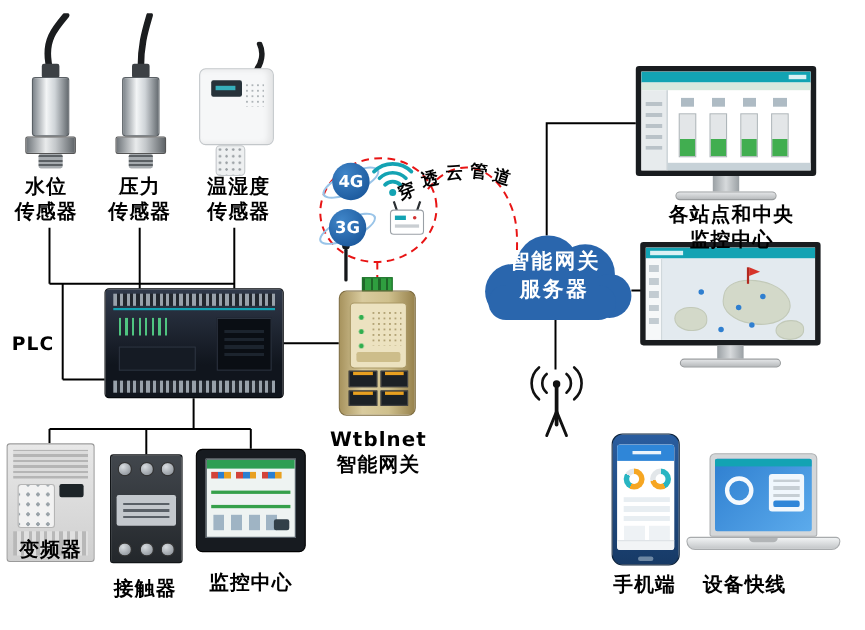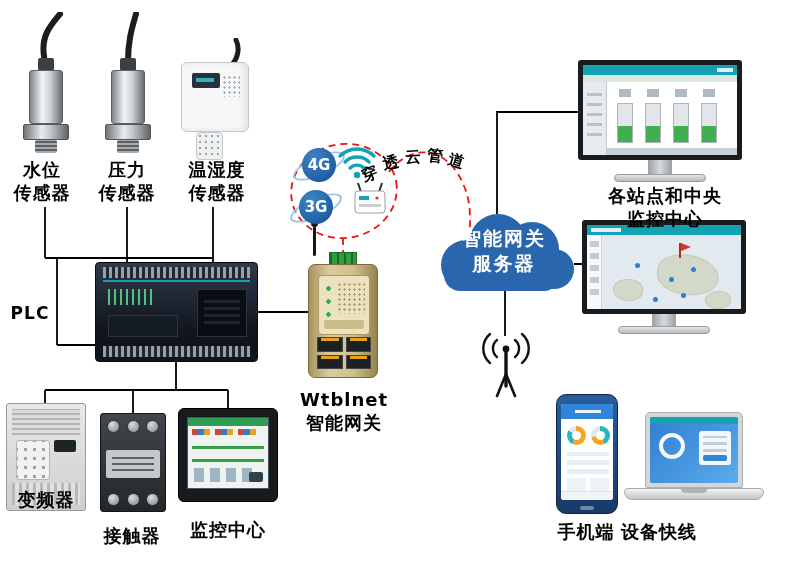--- a/index.html
+++ b/index.html
@@ -396,15 +396,15 @@
 
   <div class="label" style="left:572px;top:184px;width:186px">
     <div>各站点和中央</div>
     <div>监控中心</div>
   </div>
 
   <div class="label" style="left:576px;top:340px;width:184px">
   </div>
 
   <div class="label" style="left:540px;top:520px;width:92px">手机端</div>
-  <div class="label" style="left:604px;top:520px;width:110px">设备快线</div>
+  <div class="label" style="left:622px;top:520px;width:110px">设备快线</div>
 
 </div>
 
 </body></html>

